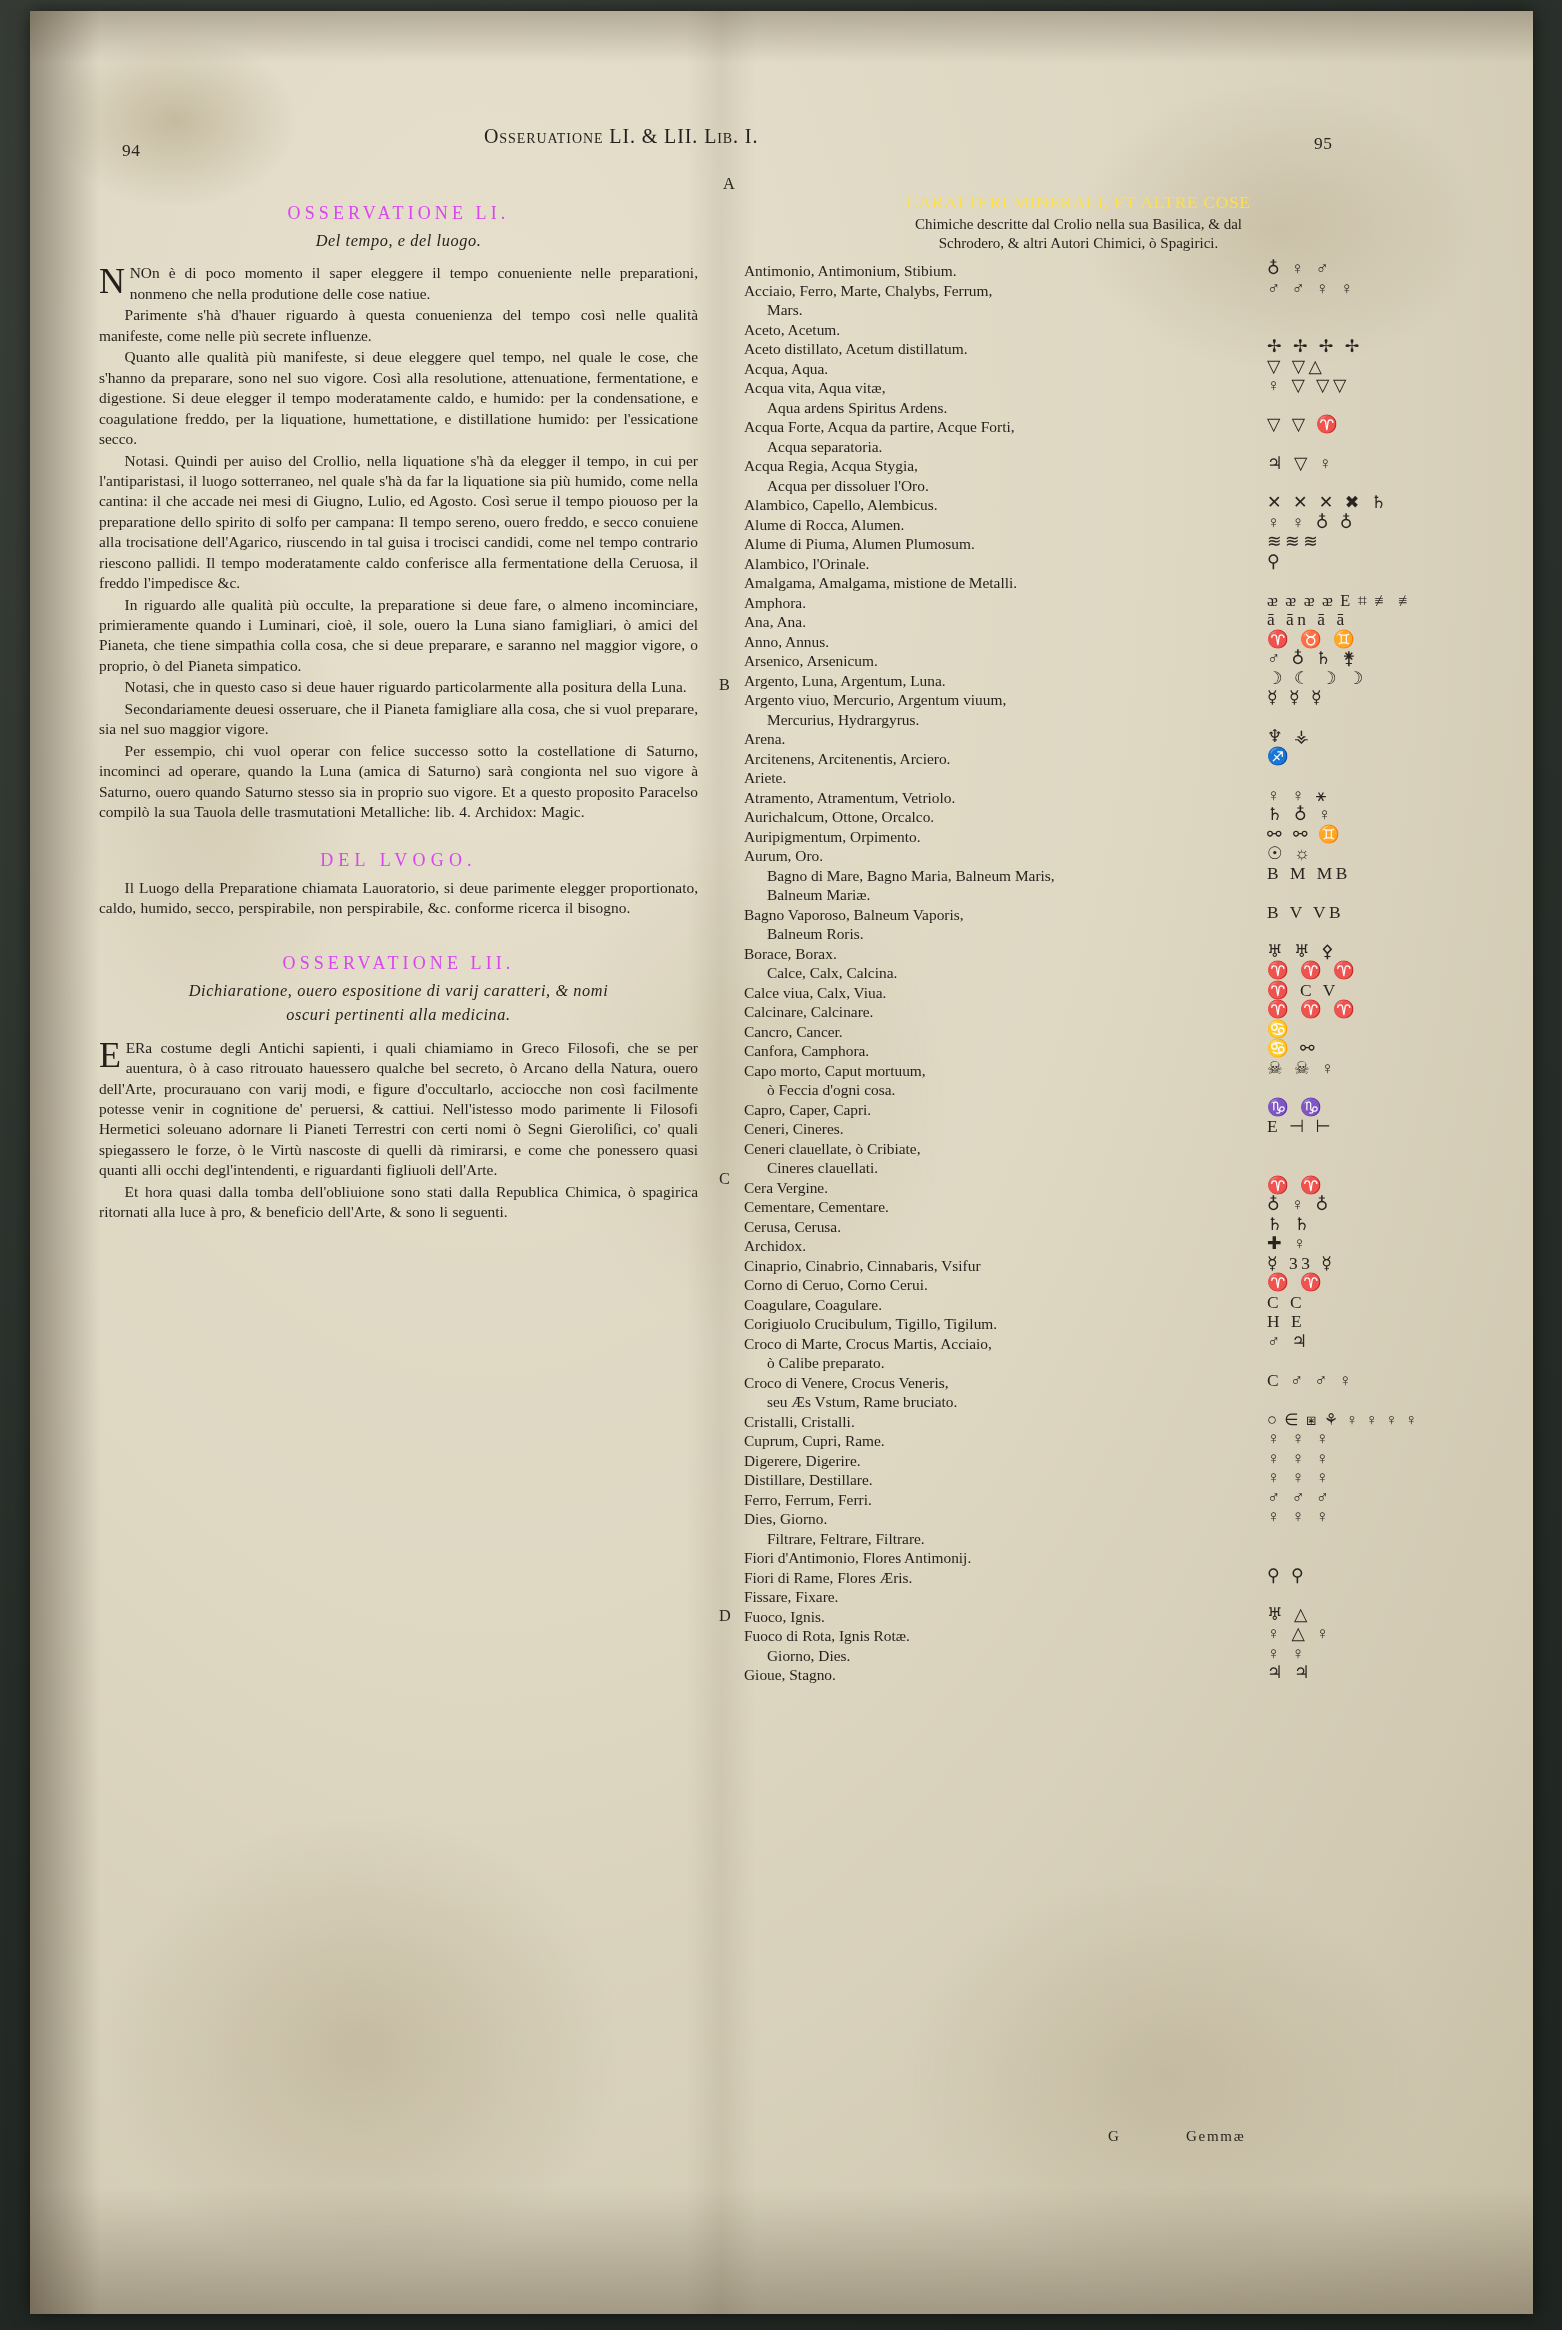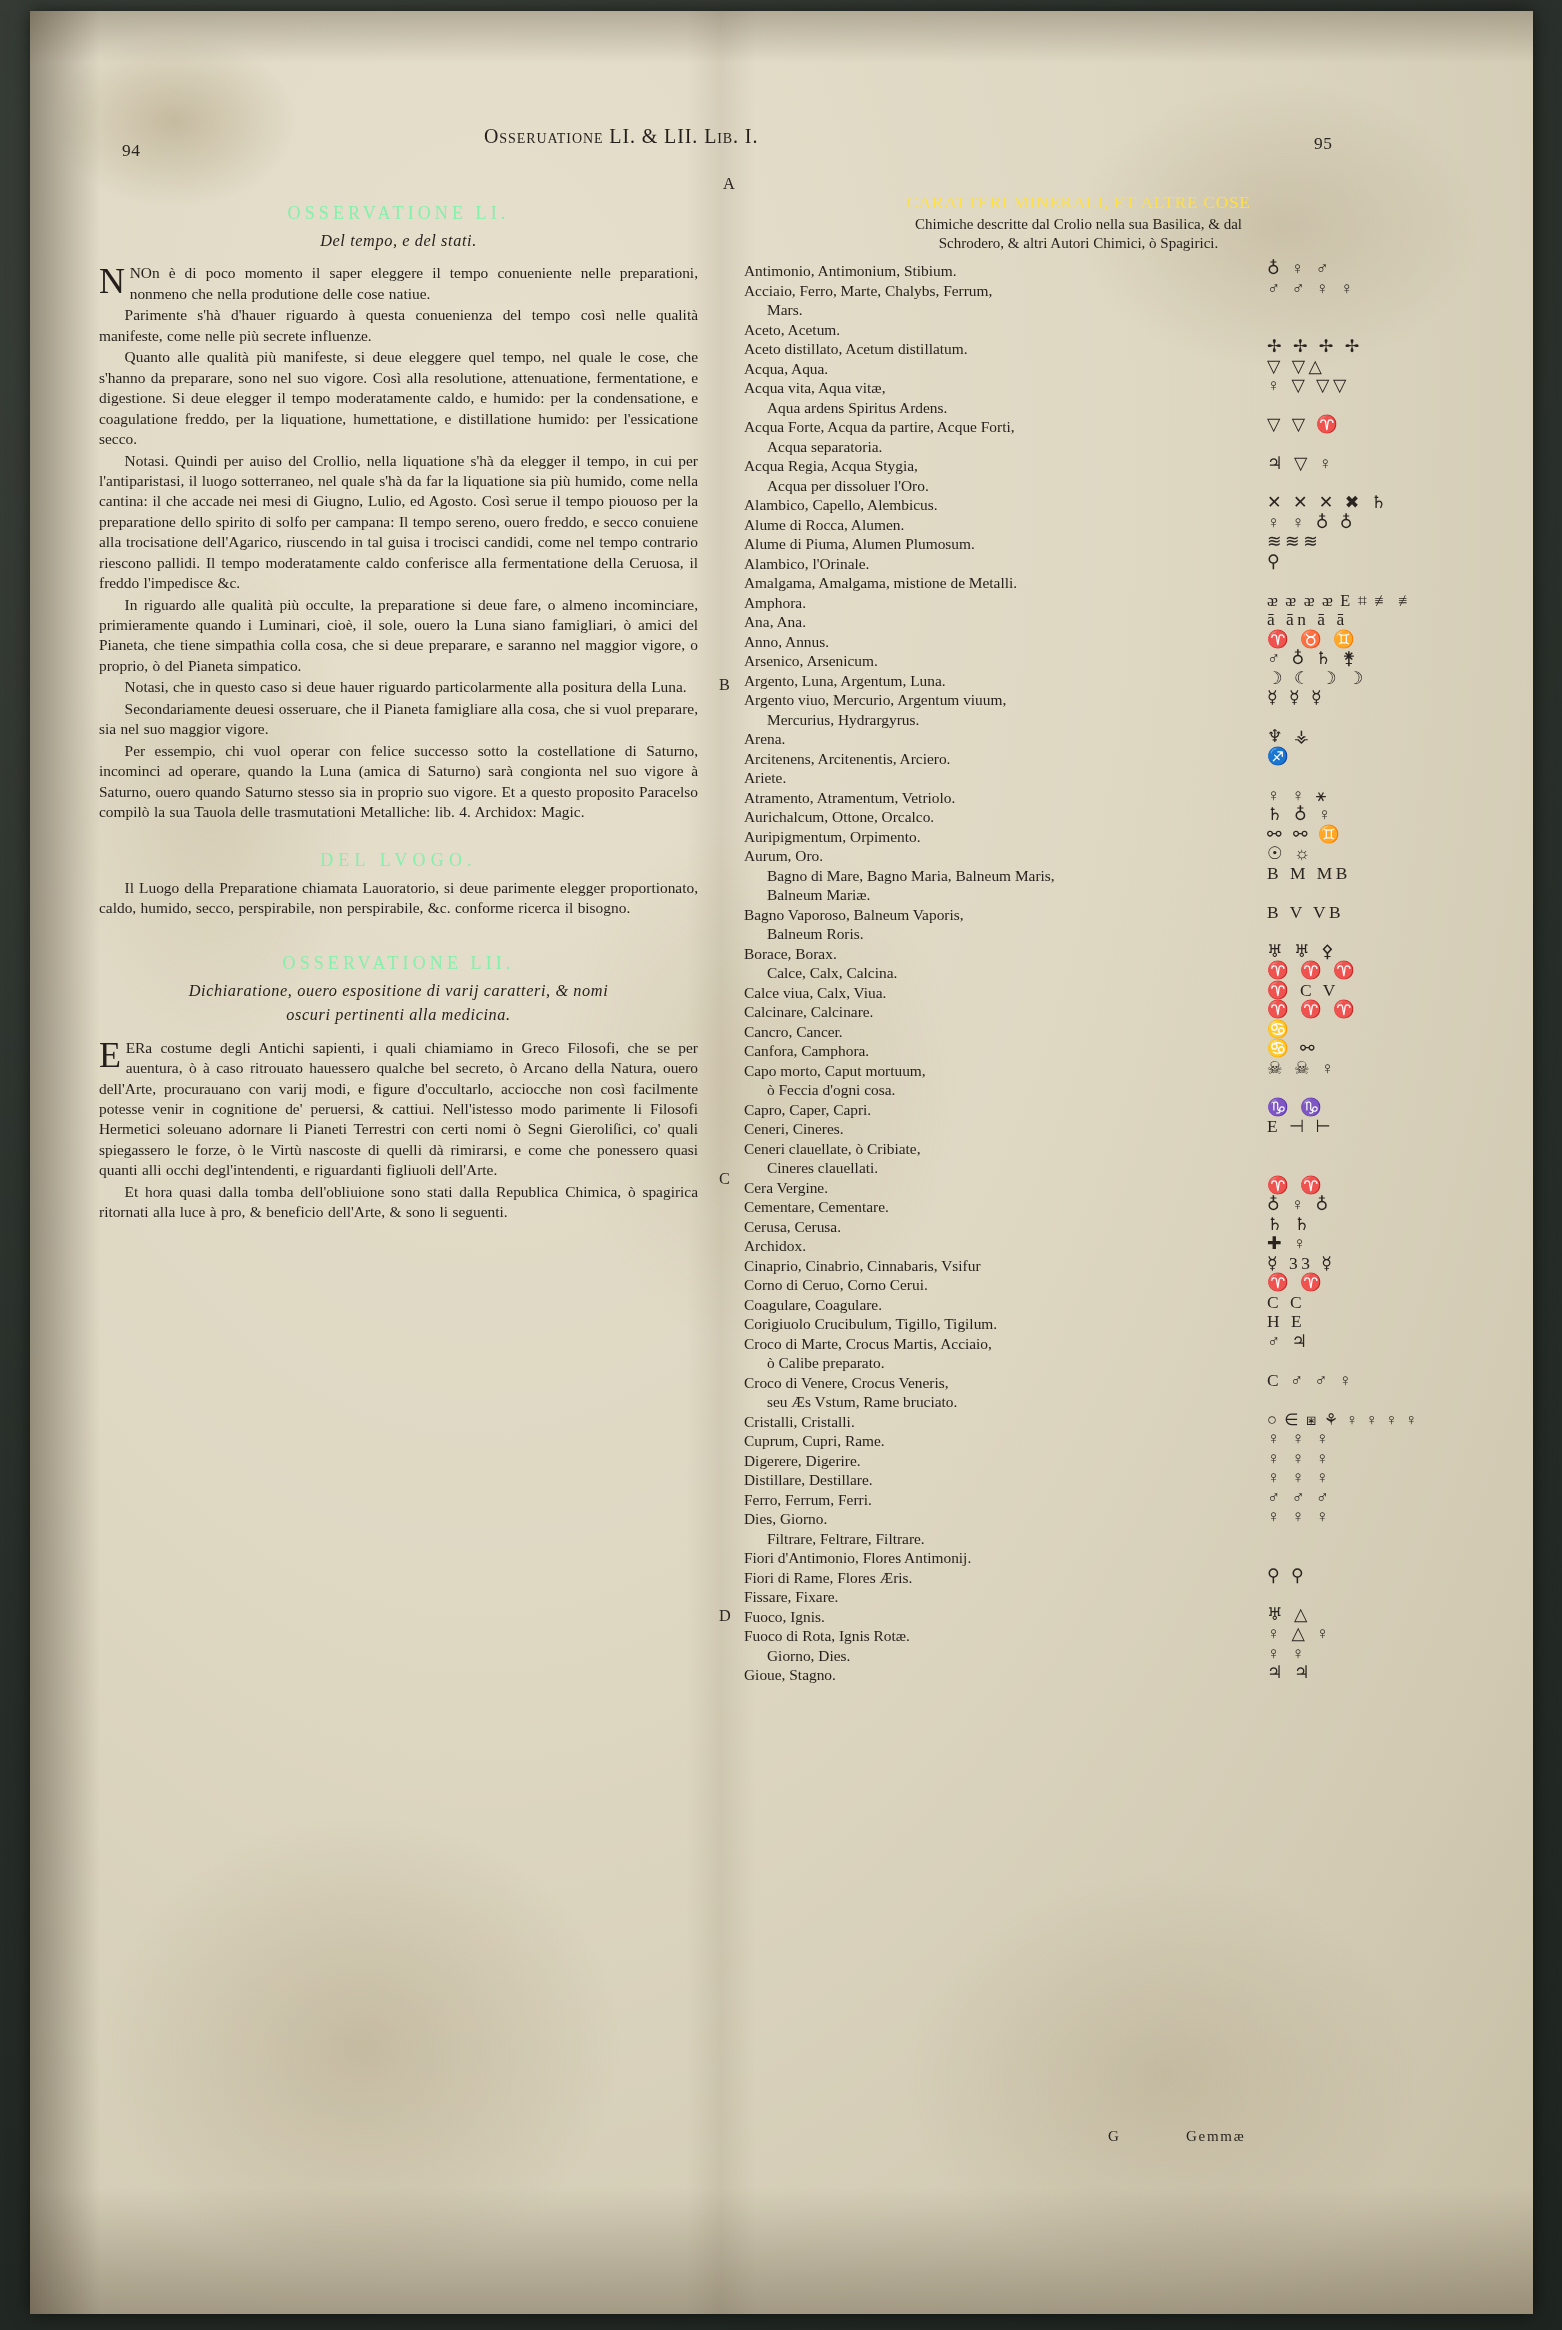--- a/index.html
+++ b/index.html
@@ -69,21 +69,21 @@
     font-size:20px; letter-spacing:0.9px; color:#241f1b;
     font-variant:small-caps;
   }
 
   .col { position:absolute; color:#241f1b; }
   .col-left  { left:99px;  top:192px; width:599px; }
   .col-right { left:744px; top:192px; width:669px; }
 
   .obs-title {
     text-align:center; font-size:18px; letter-spacing:4.1px;
-    margin:10.5px 0 7px 0; color:#86efac;
+    margin:10.5px 0 7px 0; color:#d946ef;
   }
   .obs-sub {
     text-align:center; font-style:italic; font-size:16.3px;
     margin:0 0 12.8px 0; letter-spacing:0.6px;
   }
   p.body {
     margin:0 0 1.2px 0;
     font-size:15.4px; line-height:20.4px;
     text-align:justify; text-indent:25.6px;
     word-spacing:0.6px;
@@ -151,21 +151,21 @@
   <div class="folio folio-right">95</div>
 
   <div class="marg" style="left:723px; top:174px;">A</div>
   <div class="marg" style="left:719px; top:675px;">B</div>
   <div class="marg" style="left:719px; top:1169px;">C</div>
   <div class="marg" style="left:719px; top:1606px;">D</div>
 
   <div class="col col-left">
 
     <div class="obs-title">OSSERVATIONE LI.</div>
-    <div class="obs-sub">Del tempo, e del stati.</div>
+    <div class="obs-sub">Del tempo, e del luogo.</div>
 
     <p class="body noind"><span class="dropcap">N</span><span>NOn è di poco momento il saper eleggere il tempo conueniente nelle preparationi, nonmeno che nella produtione delle cose natiue.</span></p>
     <p class="body">Parimente s'hà d'hauer riguardo à questa conuenienza del tempo così nelle qualità manifeste, come nelle più secrete influenze.</p>
     <p class="body">Quanto alle qualità più manifeste, si deue eleggere quel tempo, nel quale le cose, che s'hanno da preparare, sono nel suo vigore. Così alla resolutione, attenuatione, fermentatione, e digestione. Si deue elegger il tempo moderatamente caldo, e humido: per la condensatione, e coagulatione freddo, per la liquatione, humettatione, e distillatione humido: per l'essicatione secco.</p>
     <p class="body">Notasi. Quindi per auiso del Crollio, nella liquatione s'hà da elegger il tempo, in cui per l'antiparistasi, il luogo sotterraneo, nel quale s'hà da far la liquatione sia più humido, come nella cantina: il che accade nei mesi di Giugno, Lulio, ed Agosto. Così serue il tempo piouoso per la preparatione dello spirito di solfo per campana: Il tempo sereno, ouero freddo, e secco conuiene alla trocisatione dell'Agarico, riuscendo in tal guisa i trocisci candidi, come nel tempo contrario riescono pallidi. Il tempo moderatamente caldo conferisce alla fermentatione della Ceruosa, il freddo l'impedisce &amp;c.</p>
     <p class="body">In riguardo alle qualità più occulte, la preparatione si deue fare, o almeno incominciare, primieramente quando i Luminari, cioè, il sole, ouero la Luna siano famigliari, ò amici del Pianeta, che tiene simpathia colla cosa, che si deue preparare, e saranno nel maggior vigore, o proprio, ò del Pianeta simpatico.</p>
     <p class="body">Notasi, che in questo caso si deue hauer riguardo particolarmente alla positura della Luna.</p>
     <p class="body">Secondariamente deuesi osseruare, che il Pianeta famigliare alla cosa, che si vuol preparare, sia nel suo maggior vigore.</p>
     <p class="body">Per essempio, chi vuol operar con felice successo sotto la costellatione di Saturno, incominci ad operare, quando la Luna (amica di Saturno) sarà congionta nel suo vigore à Saturno, ouero quando Saturno stesso sia in proprio suo vigore. Et a questo proposito Paracelso compilò la sua Tauola delle trasmutationi Metalliche: lib. 4. Archidox: Magic.</p>
 

